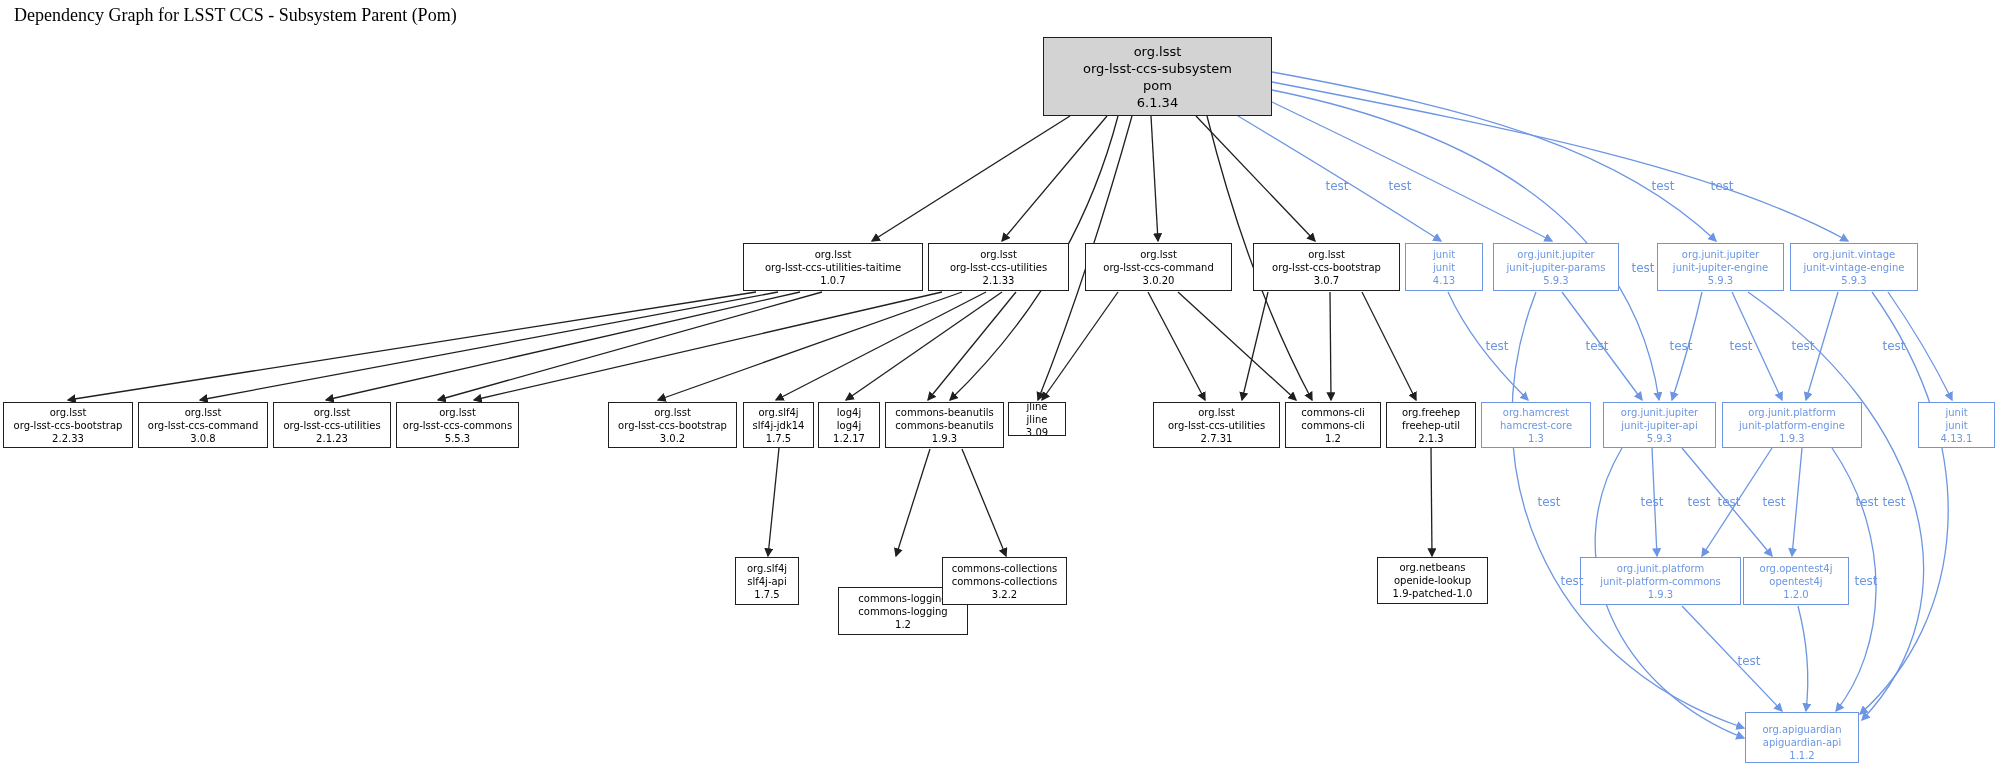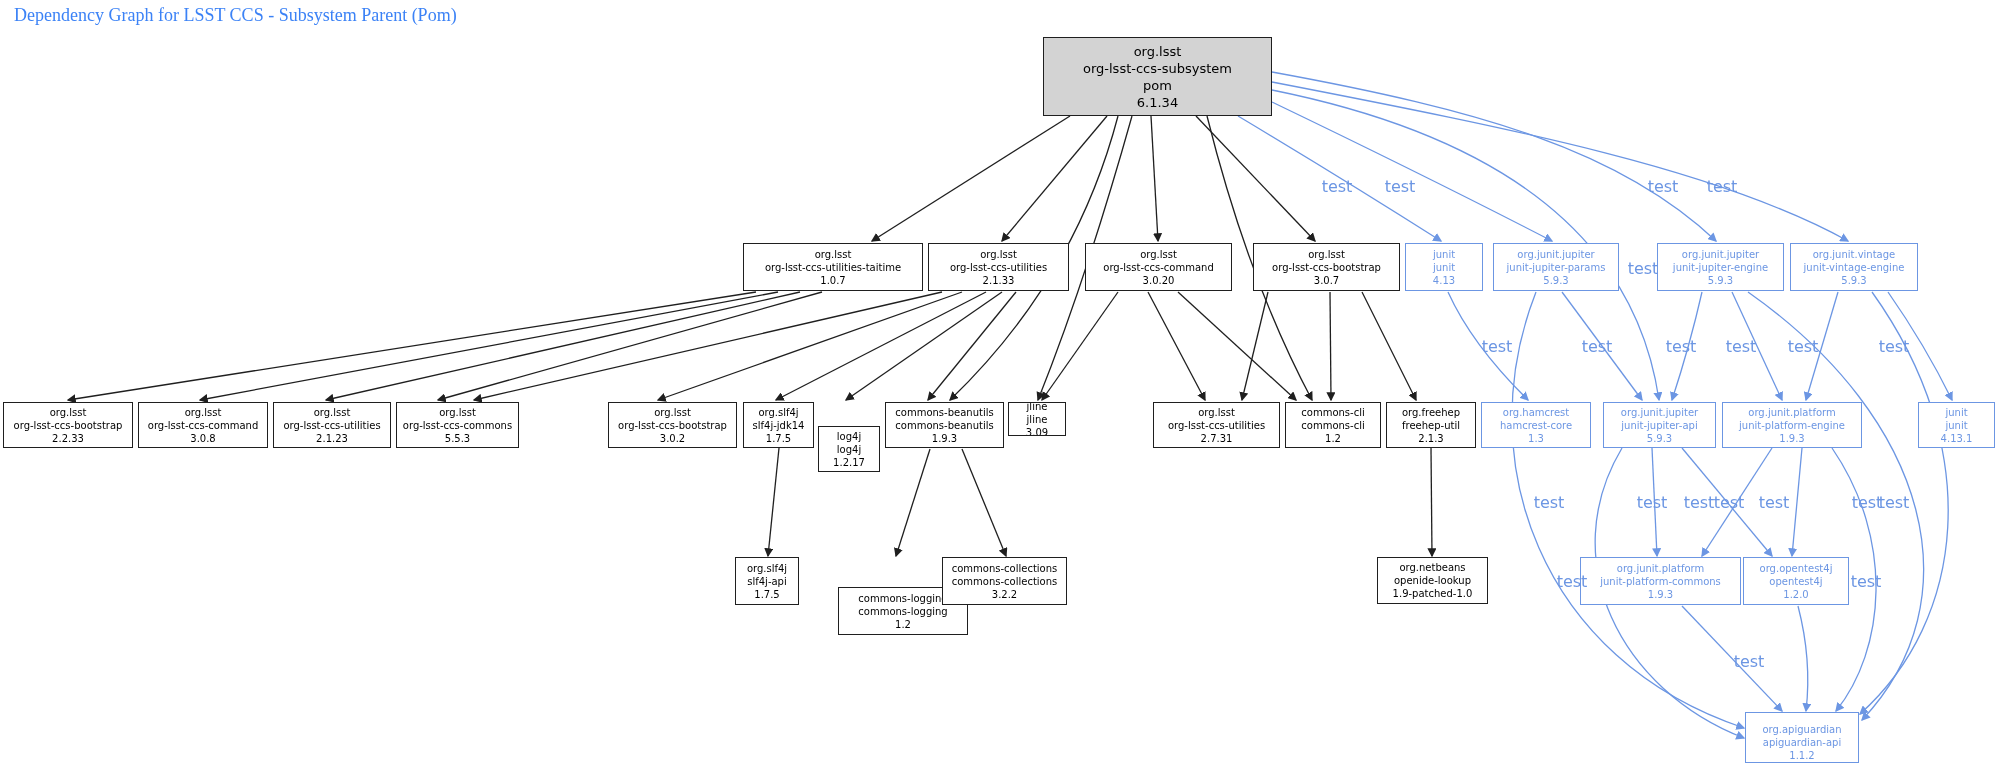--- a/index.html
+++ b/index.html
@@ -1,31 +1,31 @@
 <!DOCTYPE html>
 <html style="--blue: #6c96e3; --black: #1f1f1f; --rootfill: #d3d3d3;"><head>
 <meta charset="utf-8">
 <style>
   html,body{margin:0;padding:0;background:#ffffff;}
   #canvas{position:relative;width:1997px;height:768px;background:#ffffff;overflow:hidden;
           font-family:"DejaVu Sans",sans-serif;}
-  #page-title{position:absolute;left:14px;top:5px;font:18px "Liberation Serif",serif;color:#3b82f6;
+  #page-title{position:absolute;left:14px;top:5px;font:18px "Liberation Serif",serif;color:#000000;
               white-space:nowrap;}
   #edges-svg{position:absolute;left:0;top:0;width:1997px;height:768px;}
   .edge{fill:none;stroke-width:1.3px;}
   .edge.black{stroke:var(--black,#1f1f1f);}
   .edge.blue{stroke:var(--blue,#6c96e3);}
   .node{position:absolute;box-sizing:border-box;background:#fff;display:flex;flex-direction:column;
         align-items:center;justify-content:center;text-align:center;font-size:10px;line-height:13px;
         white-space:nowrap;overflow:hidden;}
   .node.black{border:1.6px solid var(--black,#1f1f1f);color:#000;}
   .node.blue{border:1.5px solid var(--blue,#6c96e3);color:var(--blue,#6c96e3);}
   .node.root{border:1.6px solid var(--black,#1f1f1f);background:var(--rootfill,#d3d3d3);color:#000;
              font-size:13px;line-height:17px;}
-  .elabel{position:absolute;transform:translate(-50%,-50%);font-size:16px;
+  .elabel{position:absolute;transform:translate(-50%,-50%);font-size:12px;
           color:var(--blue,#6c96e3);white-space:nowrap;}
 </style>
 </head>
 <body>
 
 <div id="canvas">
   <svg id="edges-svg" width="1997" height="768" viewBox="0 0 1997 768" xmlns="http://www.w3.org/2000/svg">
     <defs>
       <marker id="arrow-black" viewBox="0 0 10 10" refX="8.5" refY="5" markerWidth="7" markerHeight="7" orient="auto">
         <path d="M0,0 L10,5 L0,10 z" fill="#1f1f1f"></path>
@@ -158,21 +158,21 @@
       <div class="node black" style="left: 608px; top: 402px; width: 129px; height: 46px;">
         <div>org.lsst</div>
         <div>org-lsst-ccs-bootstrap</div>
         <div>3.0.2</div>
       </div>
       <div class="node black" style="left: 743px; top: 402px; width: 71px; height: 46px;">
         <div>org.slf4j</div>
         <div>slf4j-jdk14</div>
         <div>1.7.5</div>
       </div>
-      <div class="node black" style="left: 818px; top: 402px; width: 62px; height: 46px; margin-top: 24px;">
+      <div class="node black" style="left: 818px; top: 402px; width: 62px; height: 46px;">
         <div>log4j</div>
         <div>log4j</div>
         <div>1.2.17</div>
       </div>
       <div class="node black" style="left: 885px; top: 402px; width: 119px; height: 46px;">
         <div>commons-beanutils</div>
         <div>commons-beanutils</div>
         <div>1.9.3</div>
       </div>
       <div class="node black" style="left: 1008px; top: 402px; width: 58px; height: 34px;">

